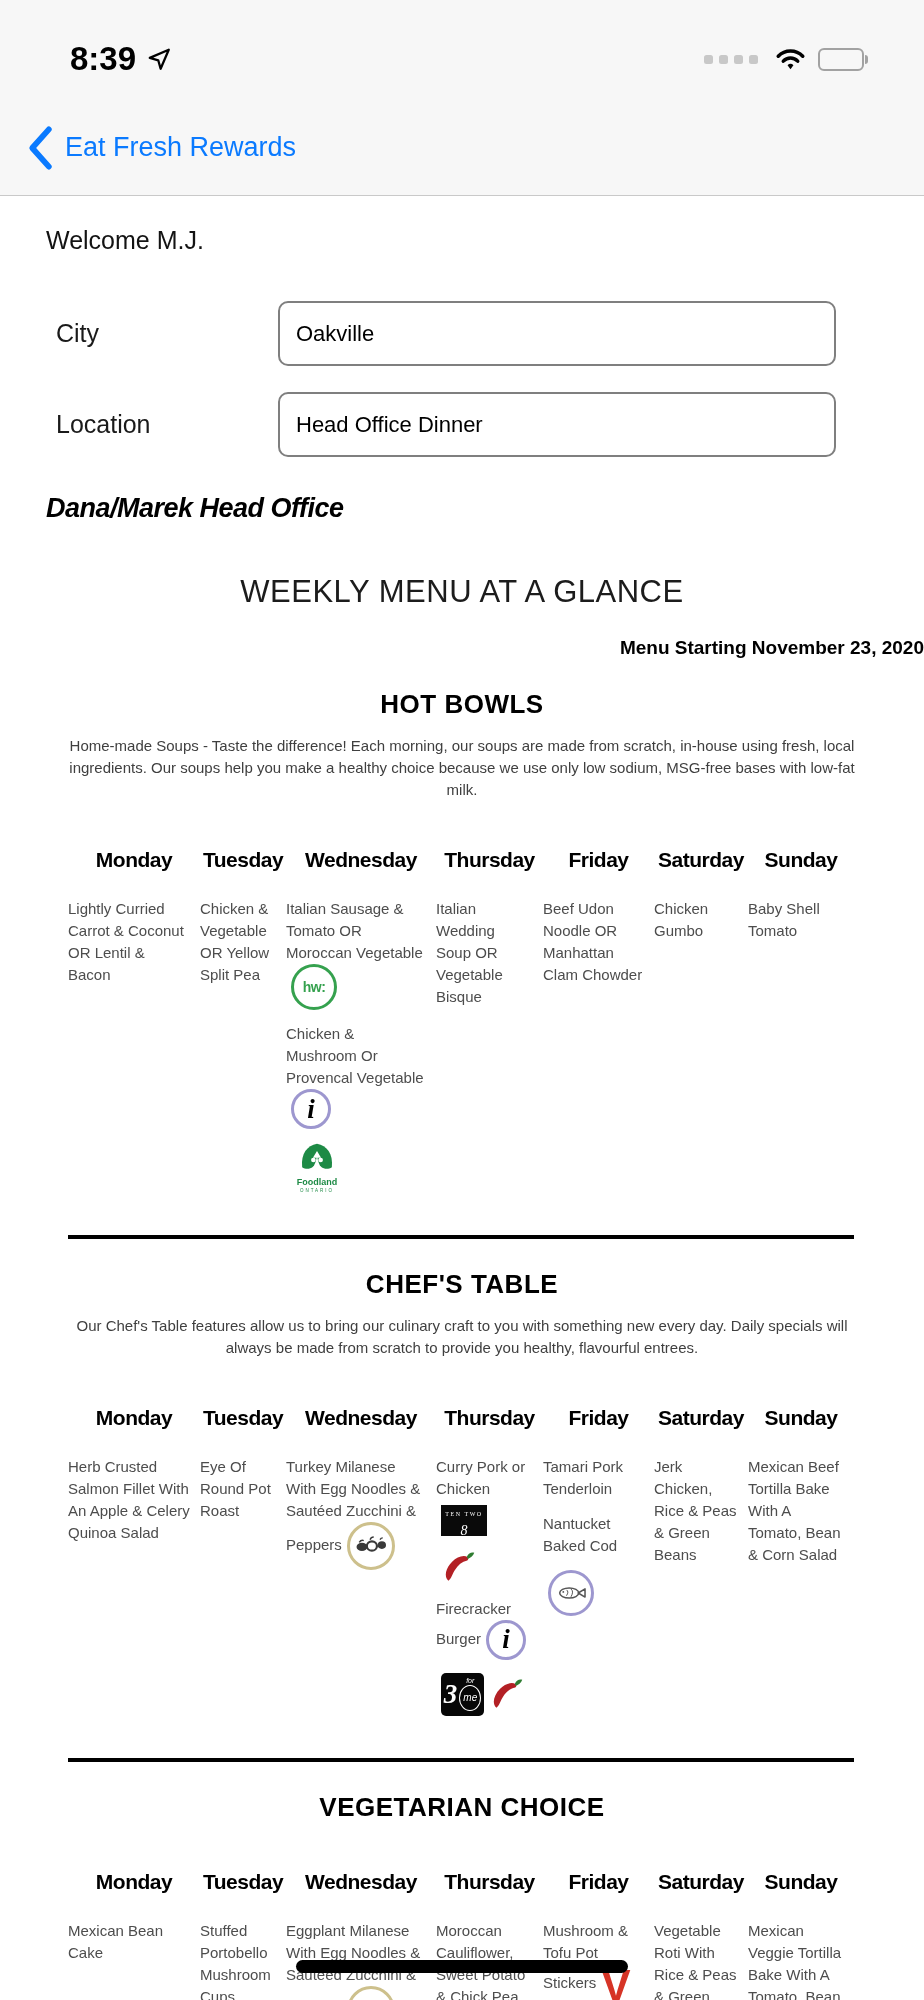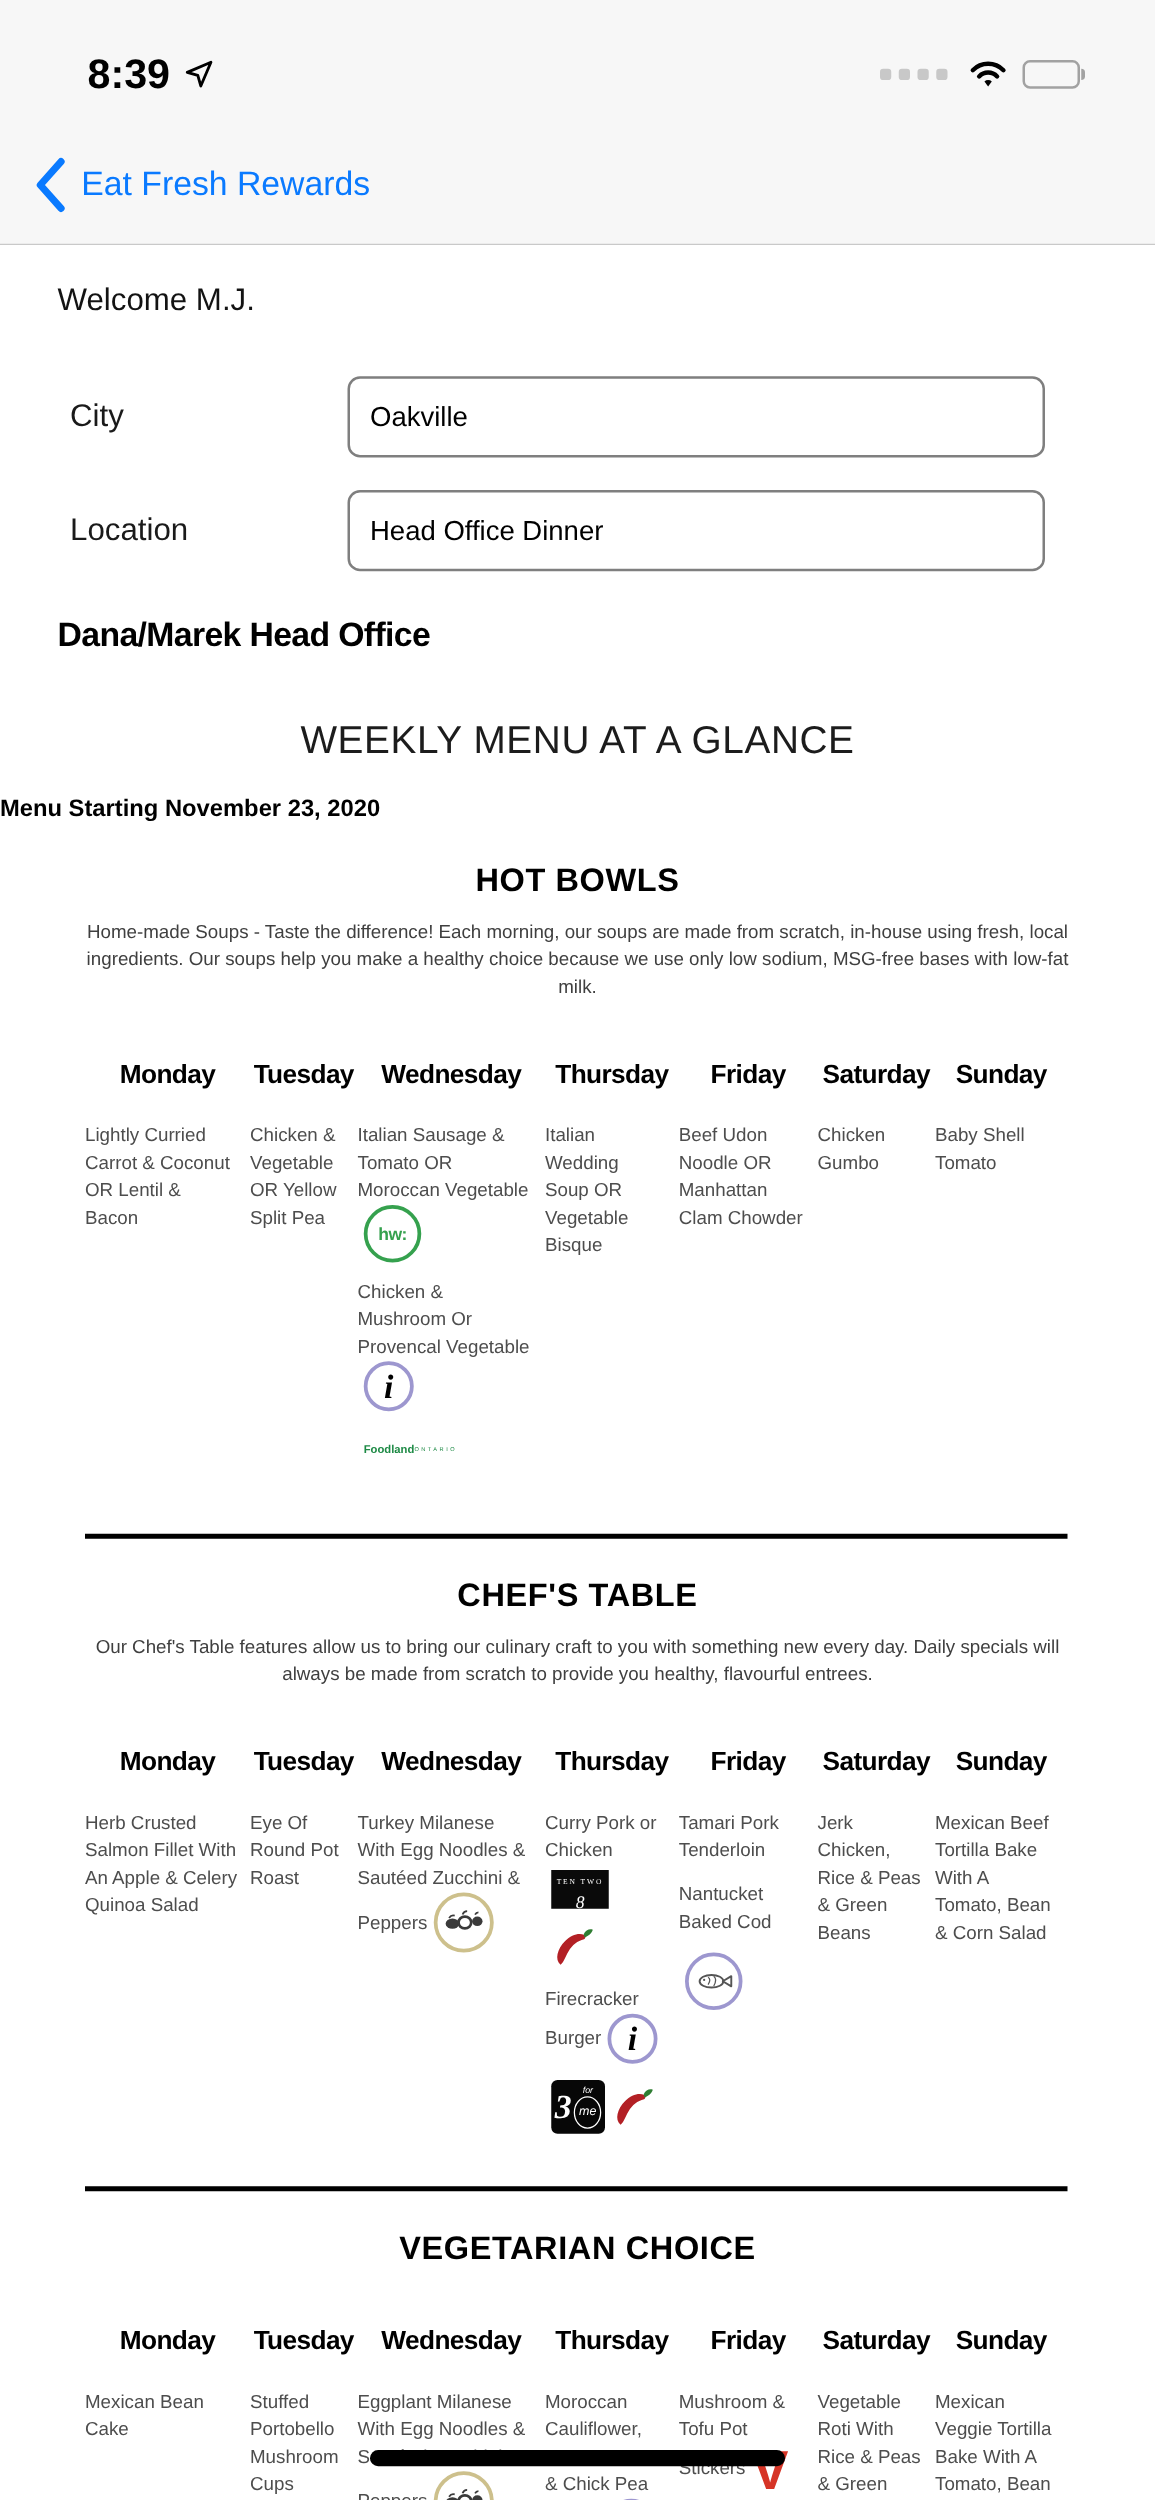--- a/index.html
+++ b/index.html
@@ -29,24 +29,24 @@
   .welcome { margin:30px 0 0 46px; font-size:25px; color:#131313; }
   .form-row { display:flex; align-items:center; margin-left:56px; }
   .form-row.first { margin-top:46px; }
   .form-row.second { margin-top:26px; }
   .form-label { width:222px; font-size:25px; color:#1a1a1a; }
   .form-input {
     width:558px; height:65px; border:2px solid #7f7f7f; border-radius:10px;
     font-size:22px; padding:0 16px; color:#000; background:#fff;
     font-family:"Liberation Sans","DejaVu Sans",sans-serif; outline:none;
   }
-  .office-title { margin:36px 0 16px 46px; font-size:27px; font-weight:700; letter-spacing:-0.5px; color:#000; }
+  .office-title { margin:36px 0 16px 46px; font-size:27px; font-weight:700; letter-spacing:-0.5px; color:#000;font-style:italic; }
   
   .menu-title { margin-top:50px; text-align:center; font-size:31px; font-weight:400; letter-spacing:0.5px; color:#1c1c1c; }
-  .menu-subtitle { margin-top:27px; text-align:left; font-size:19px; font-weight:700; color:#000; }
+  .menu-subtitle { margin-top:27px; text-align:right; font-size:19px; font-weight:700; color:#000; }
   .section-title { margin-top:30px; text-align:center; font-size:26px; font-weight:700; letter-spacing:0.5px; color:#000; }
   .section-desc { margin:15px auto 0; max-width:790px; text-align:center; font-size:15px; line-height:22px; color:#3f3f3f; }
   
   .day-row, .cells-row {
     display:grid;
     grid-template-columns:132px 86px 150px 107px 111px 94px 106px;
     margin-left:68px;
   }
   .day-row { margin-top:47px; }
   .day-head { font-size:21px; font-weight:700; letter-spacing:-0.5px; text-align:center; color:#000; }
@@ -65,21 +65,21 @@
   .pep-circ { width:48px; height:48px; border:3px solid #cdc08c; }
   .vee { color:#d63426; font-size:44px; font-weight:700; line-height:0.9; display:inline-block; transform:translateY(2px); }
   .badge-tentwo { display:inline-flex; flex-direction:column; align-items:center; justify-content:center; width:46px; height:31px; background:#0a0a0a; color:#fff; }
   .tt-top { font-size:6px; letter-spacing:1.5px; font-family:"Liberation Serif","DejaVu Serif",serif; }
   .tt-8 { font-family:"Liberation Serif","DejaVu Serif",serif; font-style:italic; font-size:14px; line-height:0.85; }
   .badge-3me { width:43px; height:43px; background:#070707; border-radius:5px; display:inline-flex; align-items:center; justify-content:center; gap:2px; color:#fff; }
   .b3 { font-family:"Liberation Serif","DejaVu Serif",serif; font-weight:700; font-style:italic; font-size:27px; line-height:1; }
   .me-wrap { display:flex; flex-direction:column; align-items:center; }
   .b-for { font-size:7px; font-style:italic; line-height:1; }
   .b-me { font-size:10px; font-style:italic; border:1.2px solid #fff; border-radius:50%; padding:1px 3px; margin-top:1px; }
-  .foodland { display:inline-flex; align-items:center; width:52px; }
+  .foodland { display:inline-flex; flex-direction:column; align-items:center; width:52px; }
   .fl-word { color:#1d8a45; font-weight:700; font-size:9px; line-height:1.1; }
   .fl-ont { color:#1d8a45; font-size:4.5px; letter-spacing:2px; line-height:1.2; }
   
   .home-indicator { position:absolute; bottom:27px; left:50%; transform:translateX(-50%);
     width:332px; height:13px; border-radius:7px; background:#000; }
 </style>
 </head>
 <body>
 
 <div class="top-chrome">

